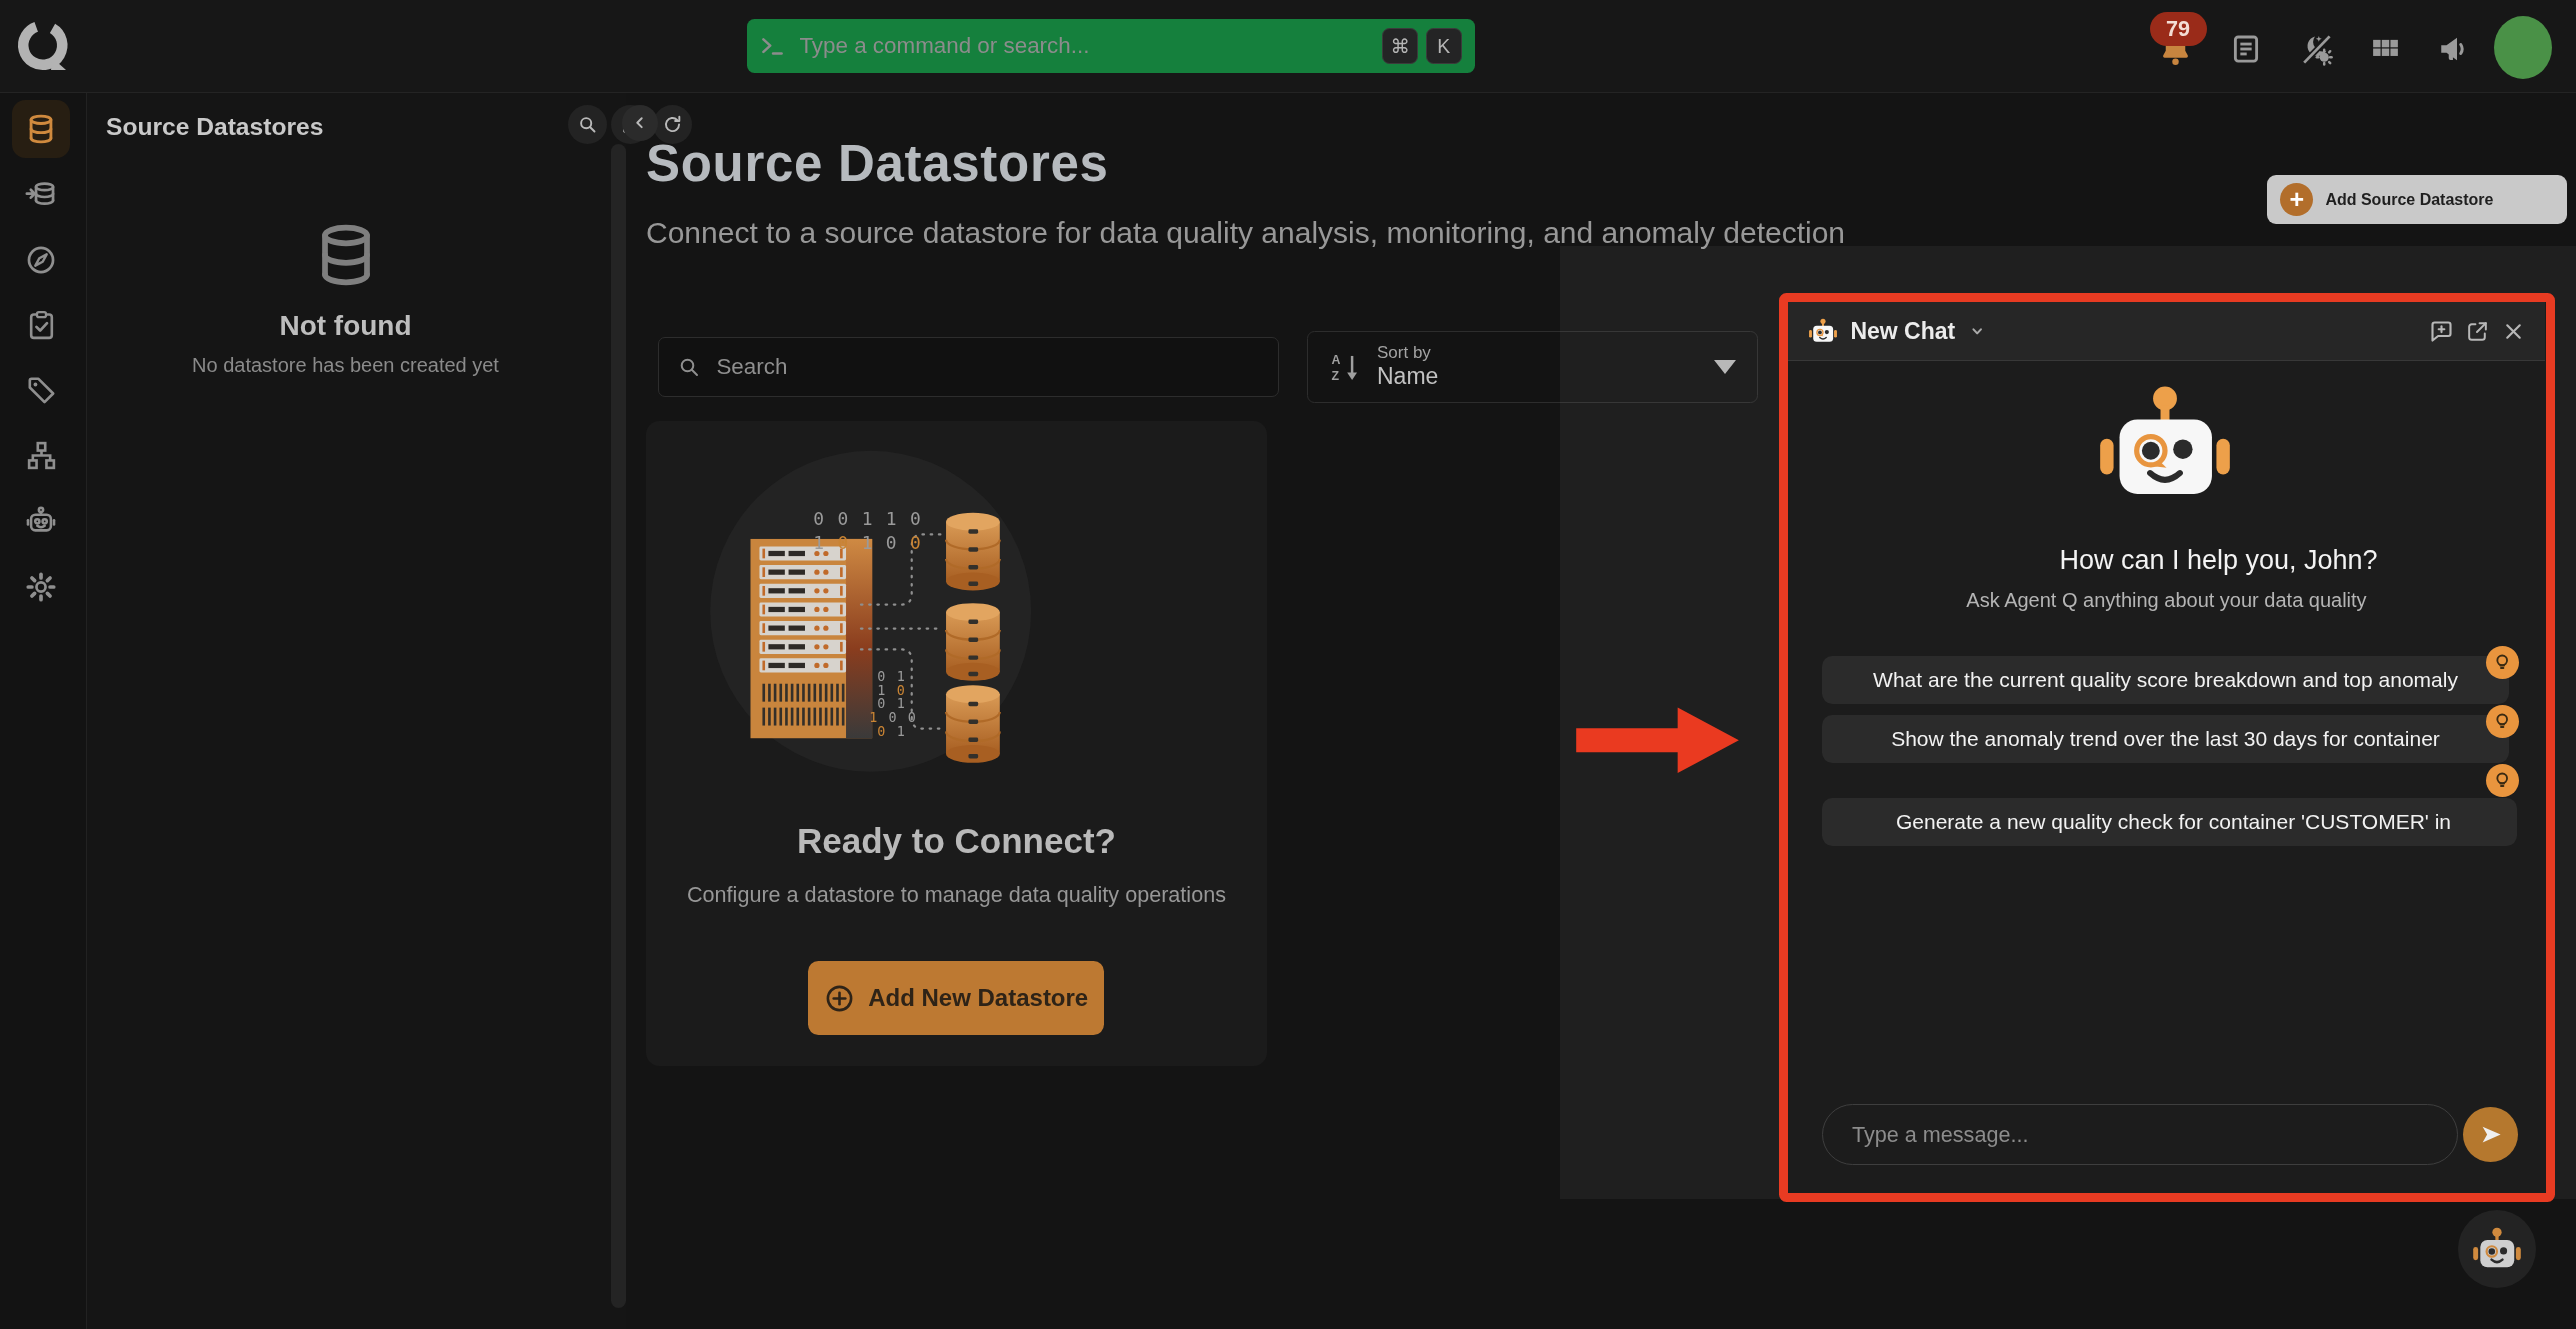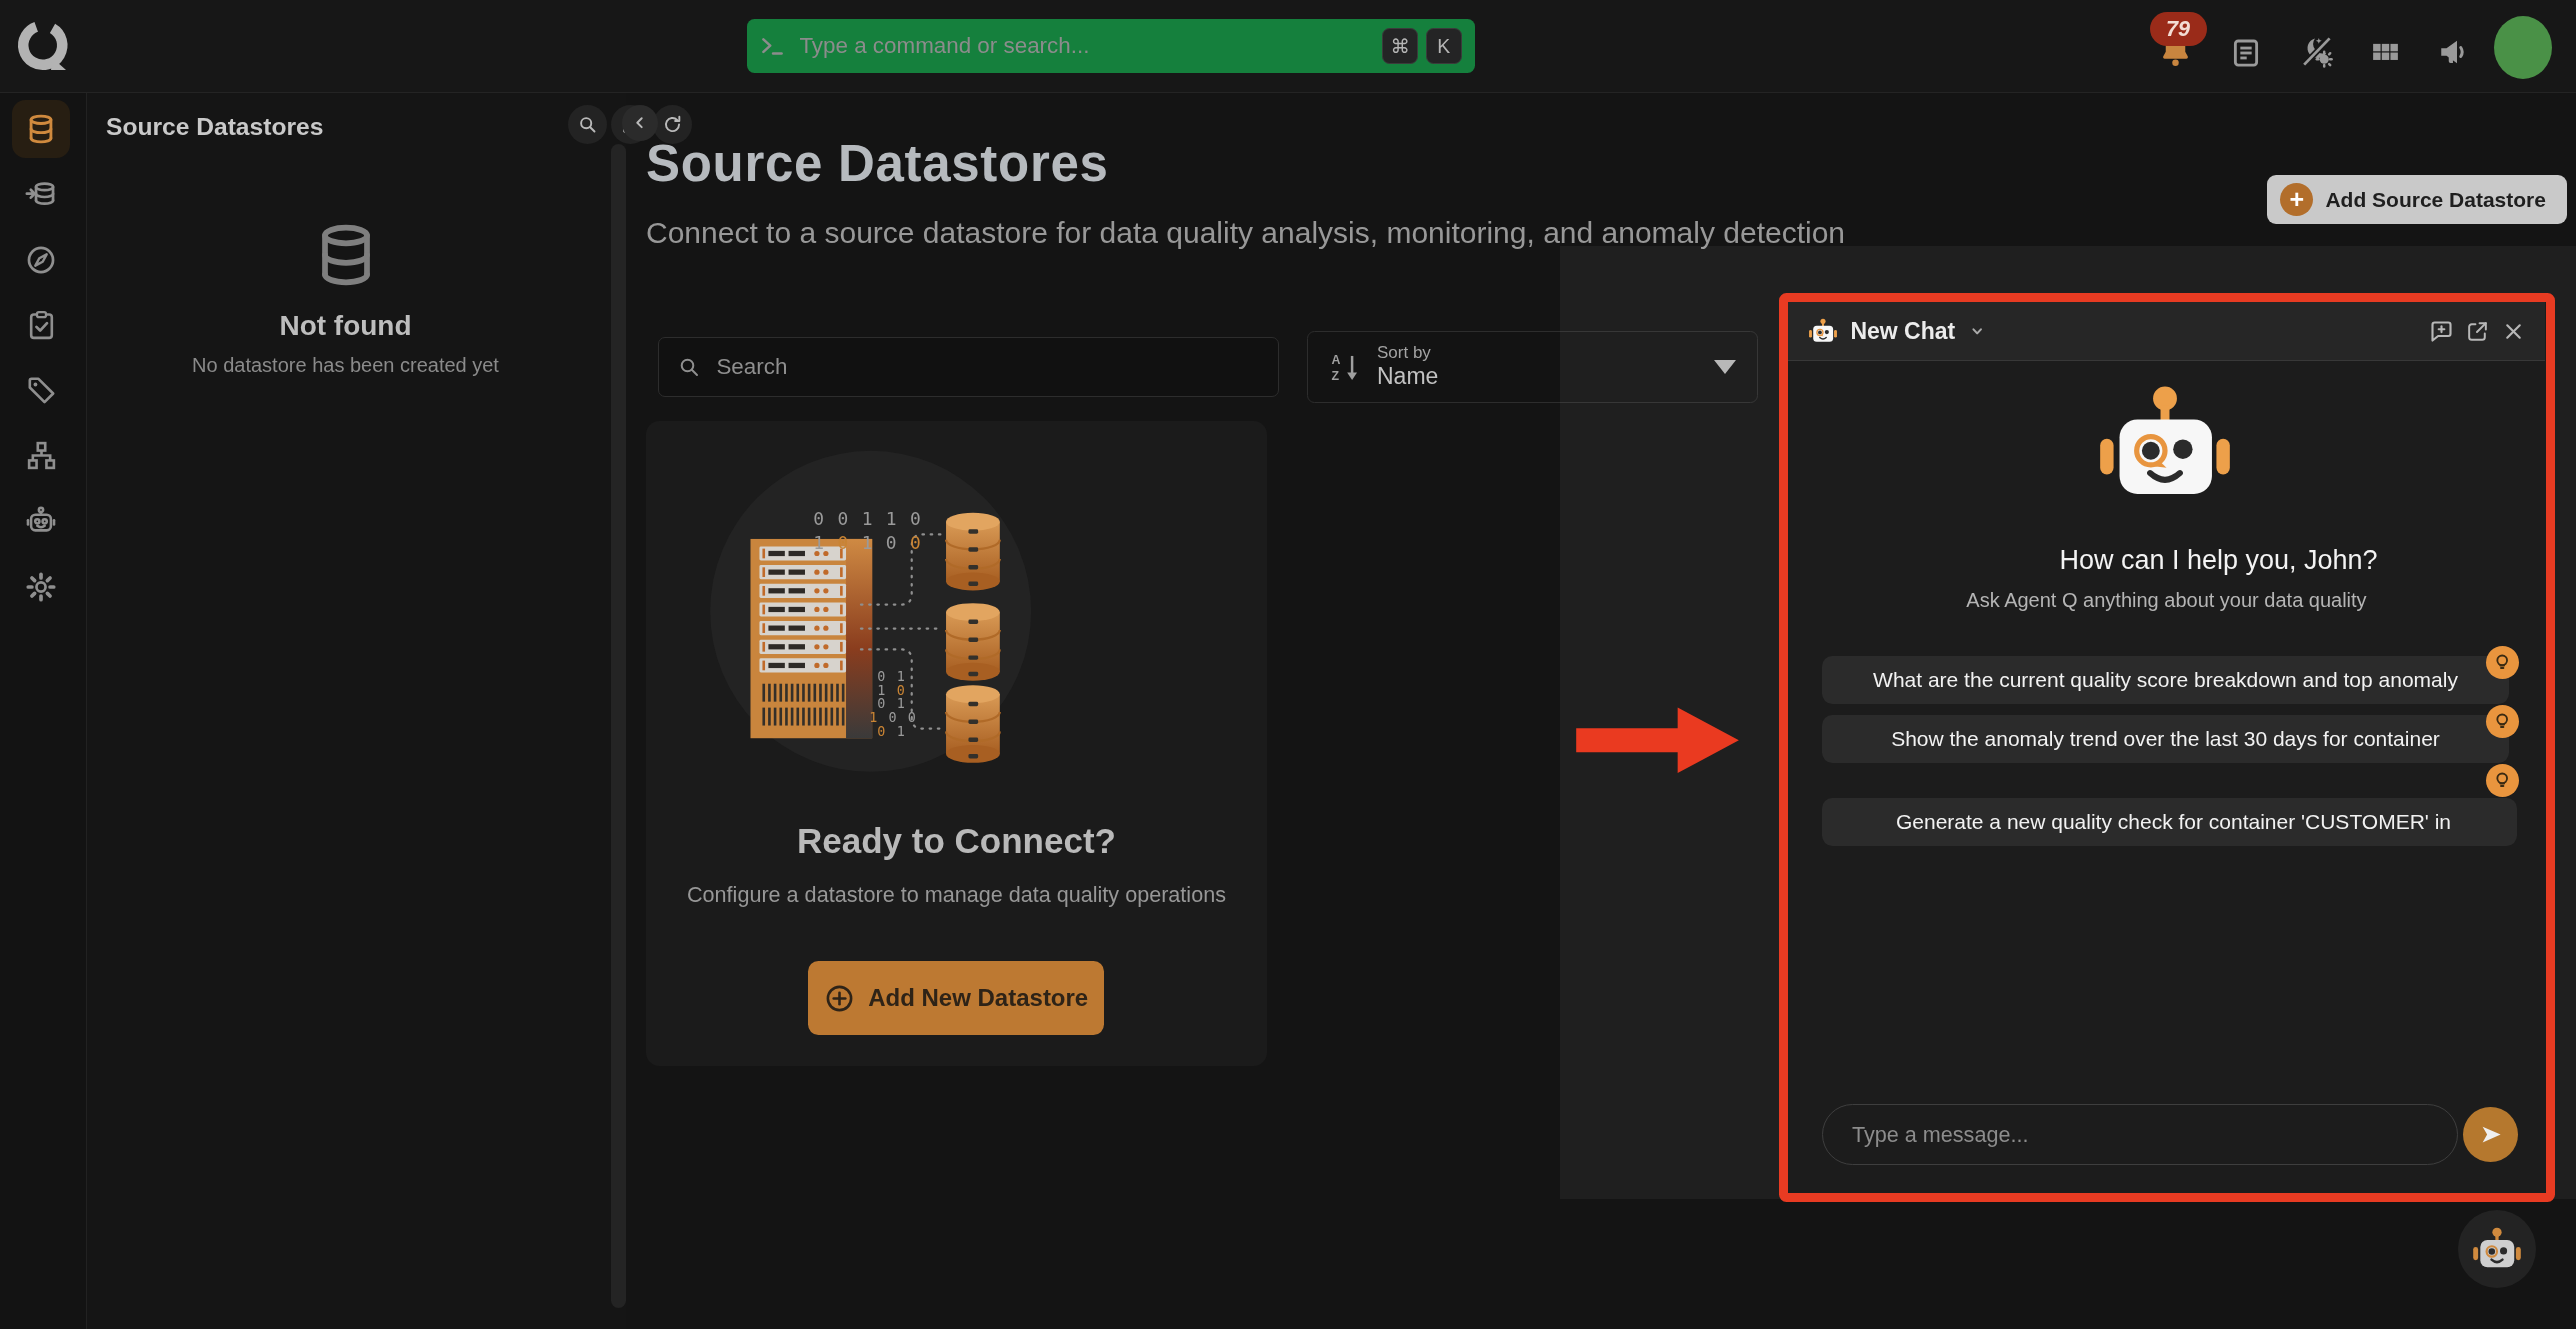--- a/index.html
+++ b/index.html
@@ -10,21 +10,21 @@
   input{outline:none;}
   
   .topbar{left:0;top:0;width:2576px;height:92px;background:#171717;border-bottom:0.7px solid #242424;z-index:5;}
   .cmdbar{left:747px;top:19.4px;width:728px;height:54px;background:#15803d;border-radius:7.5px;
           display:flex;align-items:center;padding:0 13.4px;box-sizing:border-box;justify-content:center;}
   .cmdbar input{flex:1;background:transparent;border:none;font-size:22.4px;color:#cfcfcf;
           font-family:"Liberation Sans",sans-serif;margin-left:12px;}
   .cmdbar input::placeholder{color:#8c8c8c;}
   .keycap{width:34px;height:34px;border:1.5px solid #3b3b3b;background:#242425;border-radius:7.5px;
           color:#b5b5b5;font-size:19.4px;display:flex;align-items:center;justify-content:center;margin-left:7.5px;}
-  .tb-icon{width:42px;height:42px;display:flex;align-items:flex-end;justify-content:center;cursor:pointer;font-style:italic;}
+  .tb-icon{width:42px;height:42px;display:flex;align-items:center;justify-content:center;cursor:pointer;}
   .badge{position:absolute;left:-4.5px;top:-16.4px;min-width:57px;height:34px;background:#9a2b19;border-radius:18px;
          color:#f3ddd4;font-size:21.6px;font-weight:bold;display:flex;align-items:center;justify-content:center;}
   .avatar{width:58px;height:63px;border-radius:50%;background:#4a9147;}
   
   .rail{left:0;top:92px;width:86px;height:1238px;background:#131313;border-right:0.7px solid #222;z-index:4;}
   .rail-item{position:absolute;left:12px;width:58px;height:58px;border-radius:13.4px;
              display:flex;align-items:center;justify-content:center;cursor:pointer;}
   .rail-item.active{background:#271e12;}
   
   .panel{left:86px;top:92px;width:540px;height:1238px;background:#151515;z-index:3;}
@@ -35,21 +35,21 @@
   .empty{position:absolute;left:0;top:127px;width:519px;text-align:center;}
   .empty h3{margin:19.4px 0 0;font-size:28px;font-weight:600;color:#bdbdbd;}
   .empty p{margin:12px 0 0;font-size:20px;color:#8a8a8a;}
   
   .main-title{left:646px;top:134px;font-size:51px;font-weight:700;color:#b6babe;letter-spacing:0.7px;}
   .main-sub{left:646px;top:216px;font-size:30px;color:#989898;}
   .add-src{left:2267px;top:175px;width:300px;height:49px;border-radius:9px;background:#c9c9c9;
            display:flex;align-items:center;cursor:pointer;z-index:6;}
   .add-src .plus{width:33px;height:33px;border-radius:50%;background:#b26e2b;color:#fff;font-size:25px;
            display:flex;align-items:center;justify-content:center;margin:0 12px 0 13.4px;font-weight:bold;}
-  .add-src .lbl{font-size:21px;font-weight:700;color:#1f1f1f;}
+  .add-src .lbl{font-size:16px;font-weight:700;color:#1f1f1f;}
   .searchbox{left:646px;top:337px;width:621px;height:60px;border:1.5px solid #2d2d2d;border-radius:7px;
              background:#111;display:flex;align-items:center;box-sizing:border-box;padding:0 18px;margin-left:12px;}
   .searchbox input{flex:1;background:transparent;border:none;font-size:22.4px;color:#cfcfcf;
              font-family:"Liberation Sans",sans-serif;margin-left:13.4px;}
   .searchbox input::placeholder{color:#8f8f8f;}
   .sortbox{left:1307px;top:331px;width:451px;height:72px;border:1.5px solid #2d2d2d;border-radius:7.5px;
            background:#131313;display:flex;align-items:center;box-sizing:border-box;padding:0 21px;cursor:pointer;}
   .sort-lbl{font-size:17px;color:#a3a3a3;line-height:1.1;}
   .sort-val{font-size:23px;color:#c2c2c2;line-height:1.2;}
   .caret{margin-left:auto;width:0;height:0;border-left:11.2px solid transparent;border-right:11.2px solid transparent;

